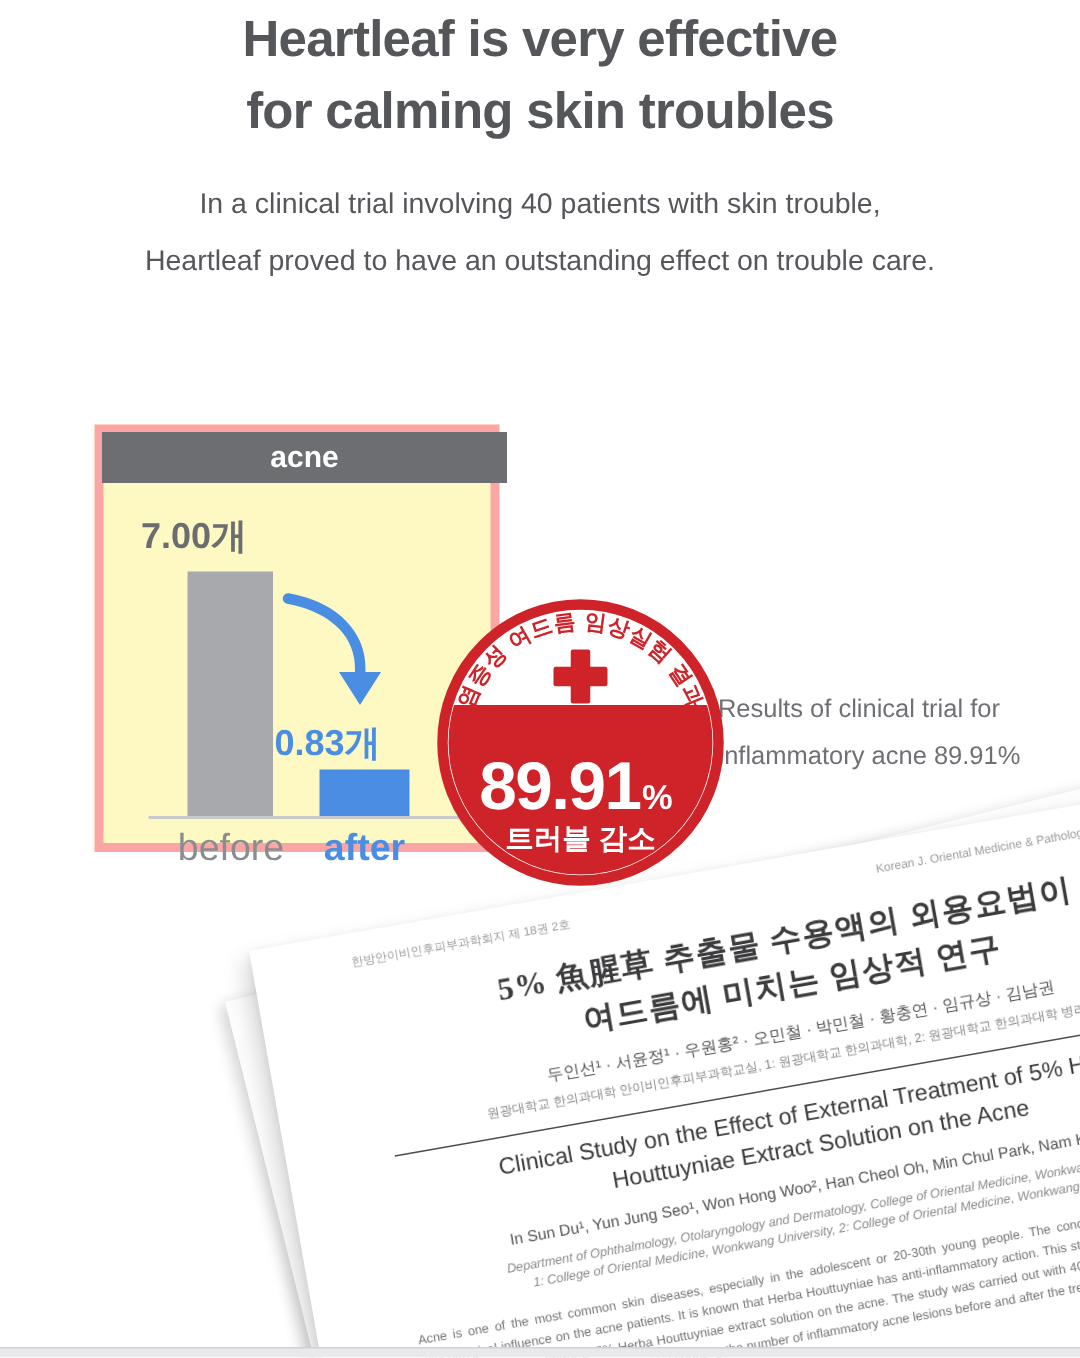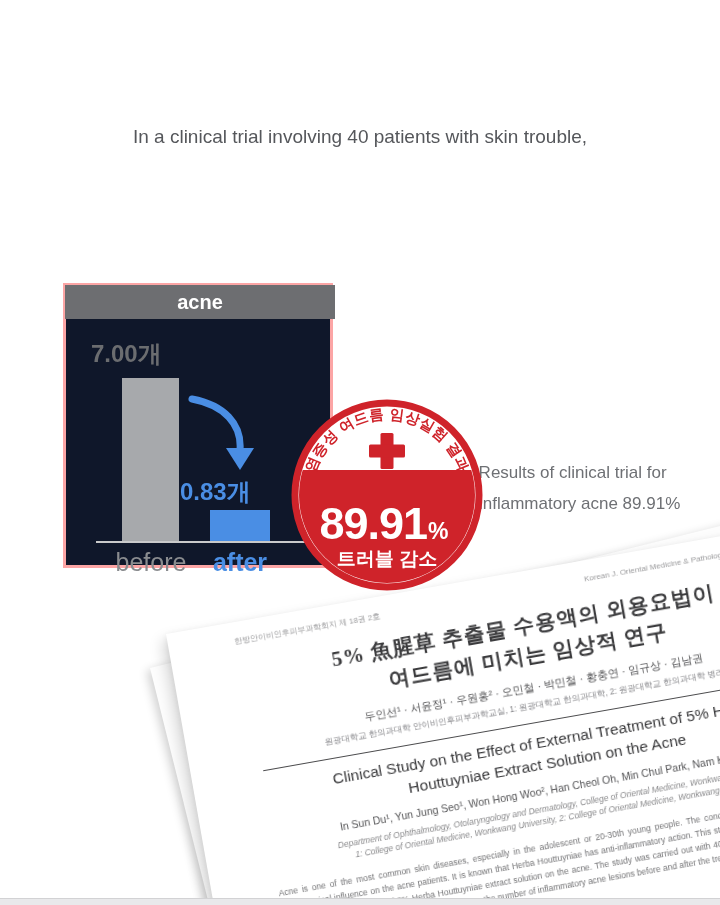--- a/index.html
+++ b/index.html
@@ -18,21 +18,21 @@
   }
   .sub-title {
     position: absolute; top: 118px; left: 0; width: 720px;
     text-align: center; font-size: 19px; font-weight: 400;
     color: #55575b; line-height: 38px;
   }
 
   
   .chart-card {
     position: absolute; left: 63px; top: 283px; width: 270px; height: 285px;
-    background: #0f172a; border: 3px solid #fca5a5;
+    background: #fef9c3; border: 6px solid #fca5a5;
   }
   .chart-header {
     position: absolute; left: -1px; top: -1px; width: 270px; height: 34px;
     background: #6d6e71; color: #ffffff; font-size: 20px; font-weight: 700;
     text-align: center; line-height: 34px;
   }
   .bar { position: absolute; }
   .bar-before { left: 56px; top: 92px; width: 57px; height: 163px; background: #a7a9ac; }
   .bar-after  { left: 144px; top: 224px; width: 60px; height: 31px; background: #4a8ee4; }
   .bar-value {
@@ -118,22 +118,27 @@
   .bottom-strip {
     position: absolute; left: 0; bottom: 0; width: 720px; height: 7px;
     background: #e9e9eb; border-top: 1px solid #d2d2d4; z-index: 10;
   }
 </style>
 </head>
 <body>
 
 <div id="stage">
 
+  <h1 class="main-title">
+    <span>Heartleaf is very effective</span><br>
+    <span>for calming skin troubles</span>
+  </h1>
   <p class="sub-title">
     <span>In a clinical trial involving 40 patients with skin trouble,</span><br>
+    <span>Heartleaf proved to have an outstanding effect on trouble care.</span>
   </p>
 
   <div class="chart-card">
     <div class="chart-header">acne</div>
     <div class="bar-value value-before">7.00개</div>
     <div class="bar bar-before"></div>
     <div class="bar-value value-after">0.83개</div>
     <div class="bar bar-after"></div>
     <div class="baseline"></div>
     <div class="axis-label label-before">before</div>

